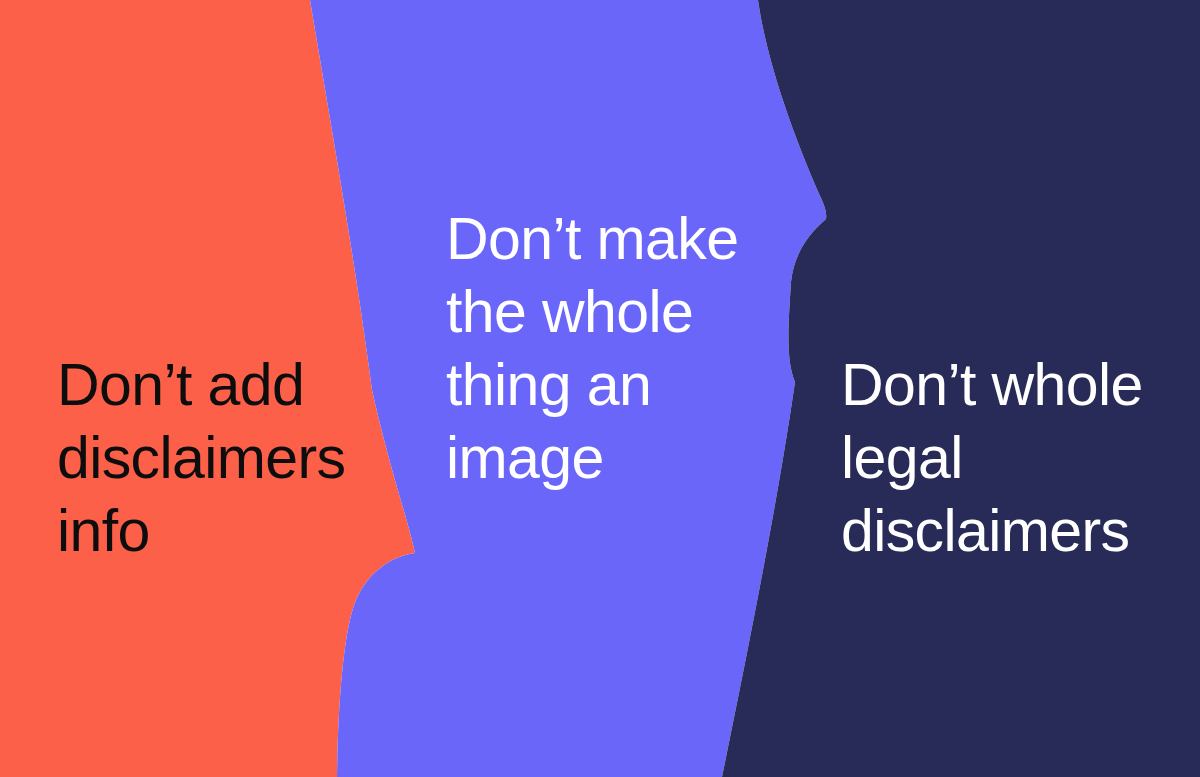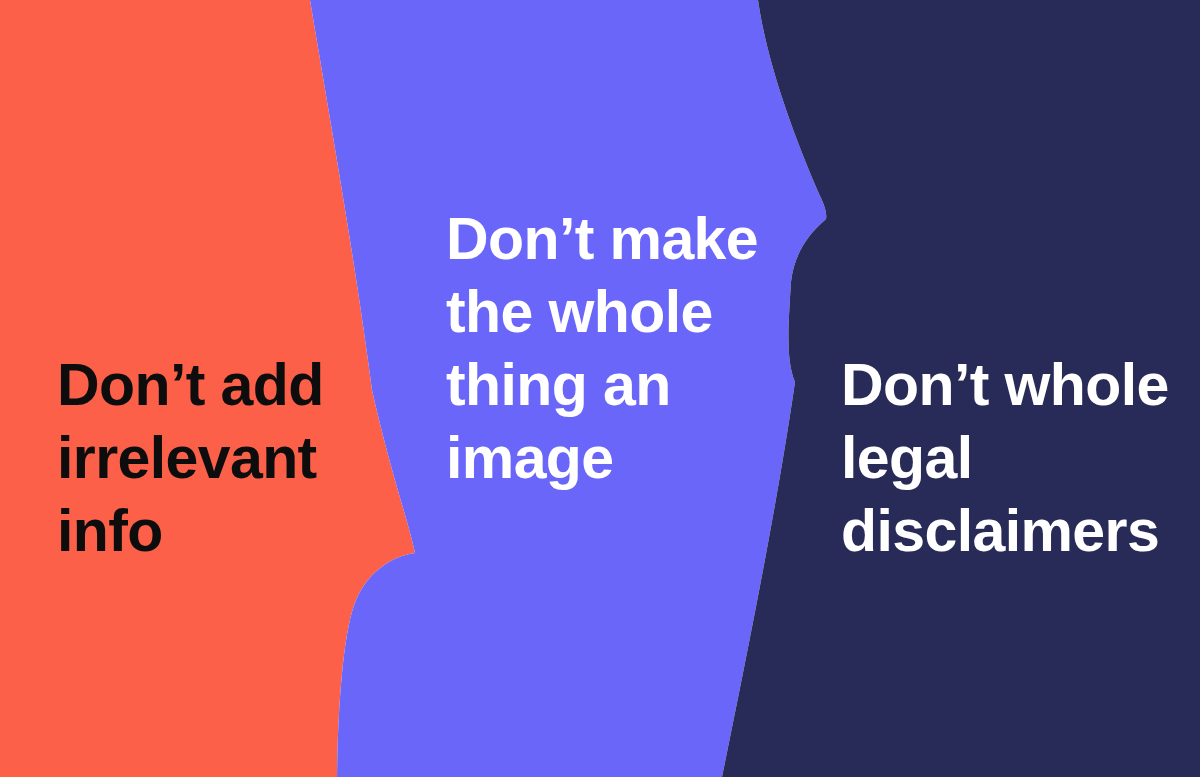--- a/index.html
+++ b/index.html
@@ -17,21 +17,21 @@
   }
   #shapes {
     position: absolute;
     inset: 0;
     width: 1200px;
     height: 777px;
     display: block;
   }
   .panel-text {
     position: absolute;
-    font-weight: 700;
+    font-weight: 400;
     font-size: 59px;
     line-height: 73px;
     letter-spacing: -0.6px;
     white-space: pre-line;
     margin: 0;
     user-select: none;
   }
   .panel-text.left {
     left: 57px;
     top: 349px;
@@ -55,19 +55,19 @@
 <body>
 
 <div id="canvas" style="width: 1200px; height: 777px; background: rgb(255, 255, 255);">
 
   <svg id="shapes" viewBox="0 0 1200 777" preserveAspectRatio="none">
     <path id="orange-shape" d="M 0,0 L 310,0 C 330,120 355,260 372,390 C 390,470 408,520 415,553 C 392,556 368,572 356,600 C 344,628 338,700 337,777 L 0,777 Z" fill="#fc6049"></path>
     <path id="blue-shape" d="M 310,0 L 758,0 C 768,70 800,150 820,196 C 825,206 827,214 826,219 C 806,236 794,256 791,282 C 788,330 786,360 795,382 C 778,500 748,650 722,777 L 337,777 C 338,700 344,628 356,600 C 368,572 392,556 415,553 C 408,520 390,470 372,390 C 355,260 330,120 310,0 Z" fill="#6a66fa"></path>
     <path id="navy-shape" d="M 758,0 L 1200,0 L 1200,777 L 722,777 C 748,650 778,500 795,382 C 786,360 788,330 791,282 C 794,256 806,236 826,219 C 827,214 825,206 820,196 C 800,150 768,70 758,0 Z" fill="#282b57"></path>
   </svg>
 
-  <p class="panel-text left" style="color: rgb(13, 13, 13);">Don’t add irrelevant info</p>
+  <p class="panel-text left" style="color: rgb(13, 13, 13);">Don’t add disclaimers info</p>
 
   <p class="panel-text middle" style="color: rgb(255, 255, 255);">Don’t make the whole thing an image</p>
 
   <p class="panel-text right" style="color: rgb(255, 255, 255);">Don’t whole legal disclaimers</p>
 
 </div>
 
 </body></html>

